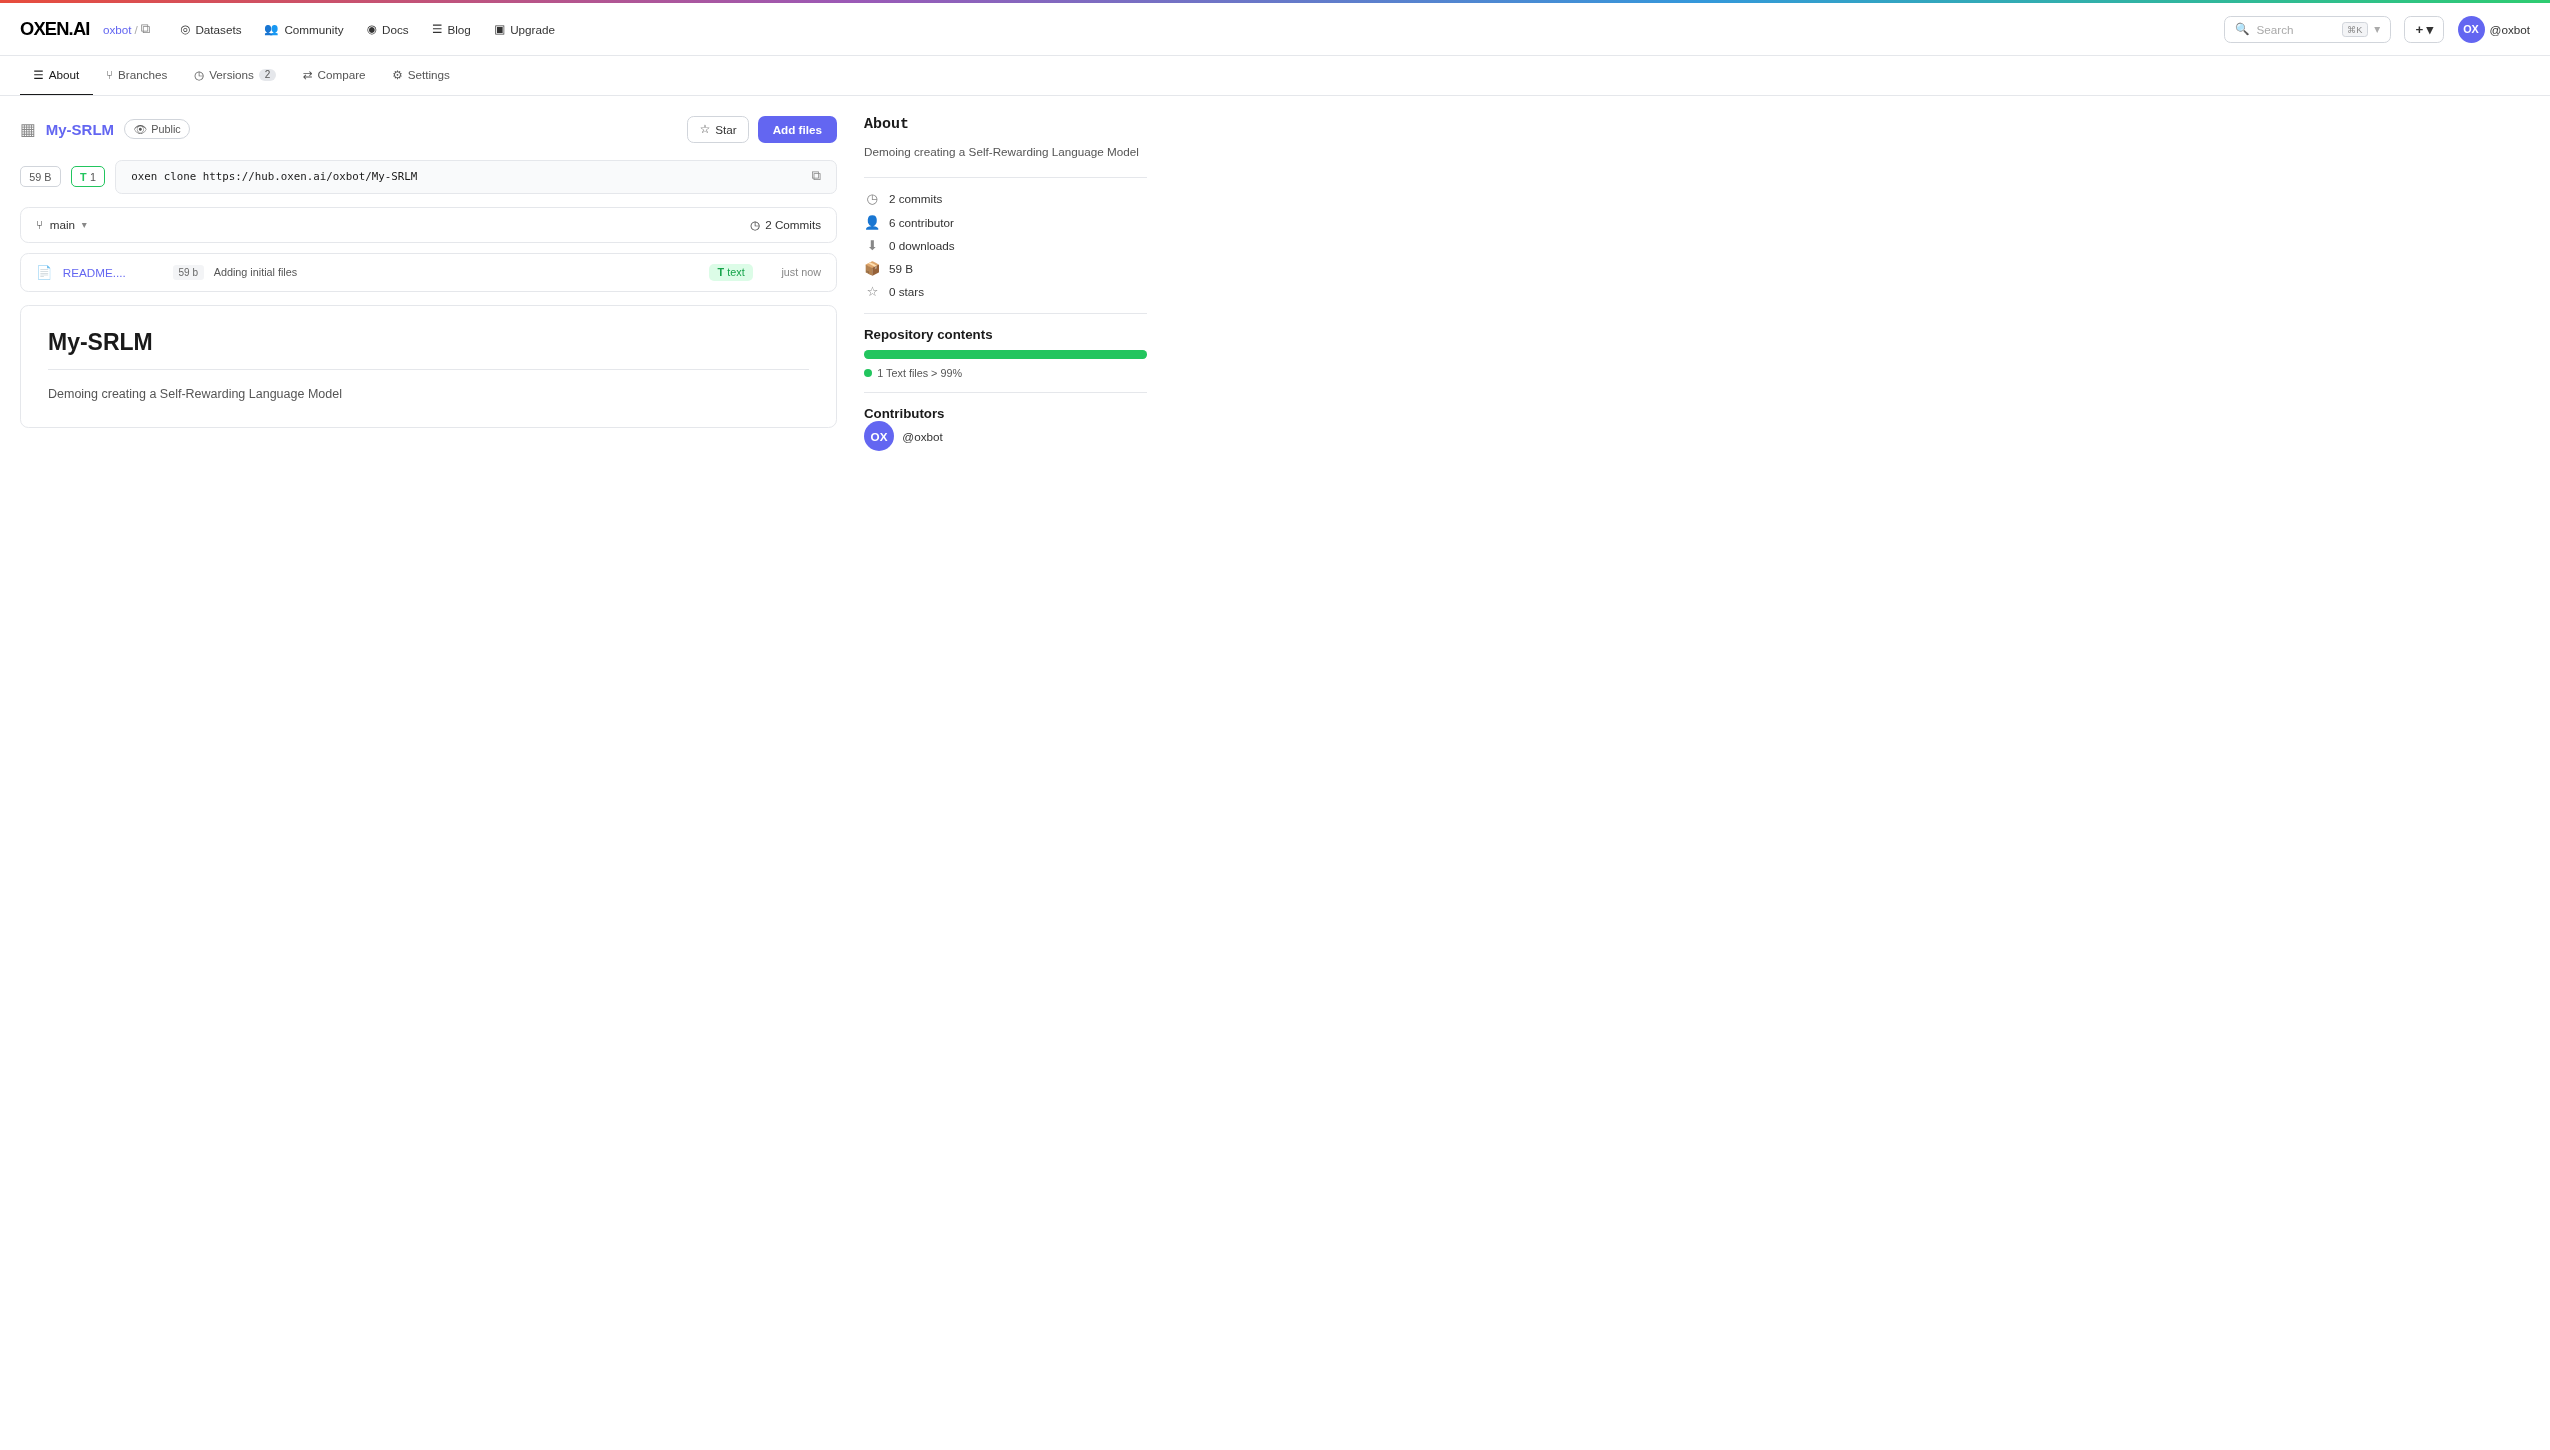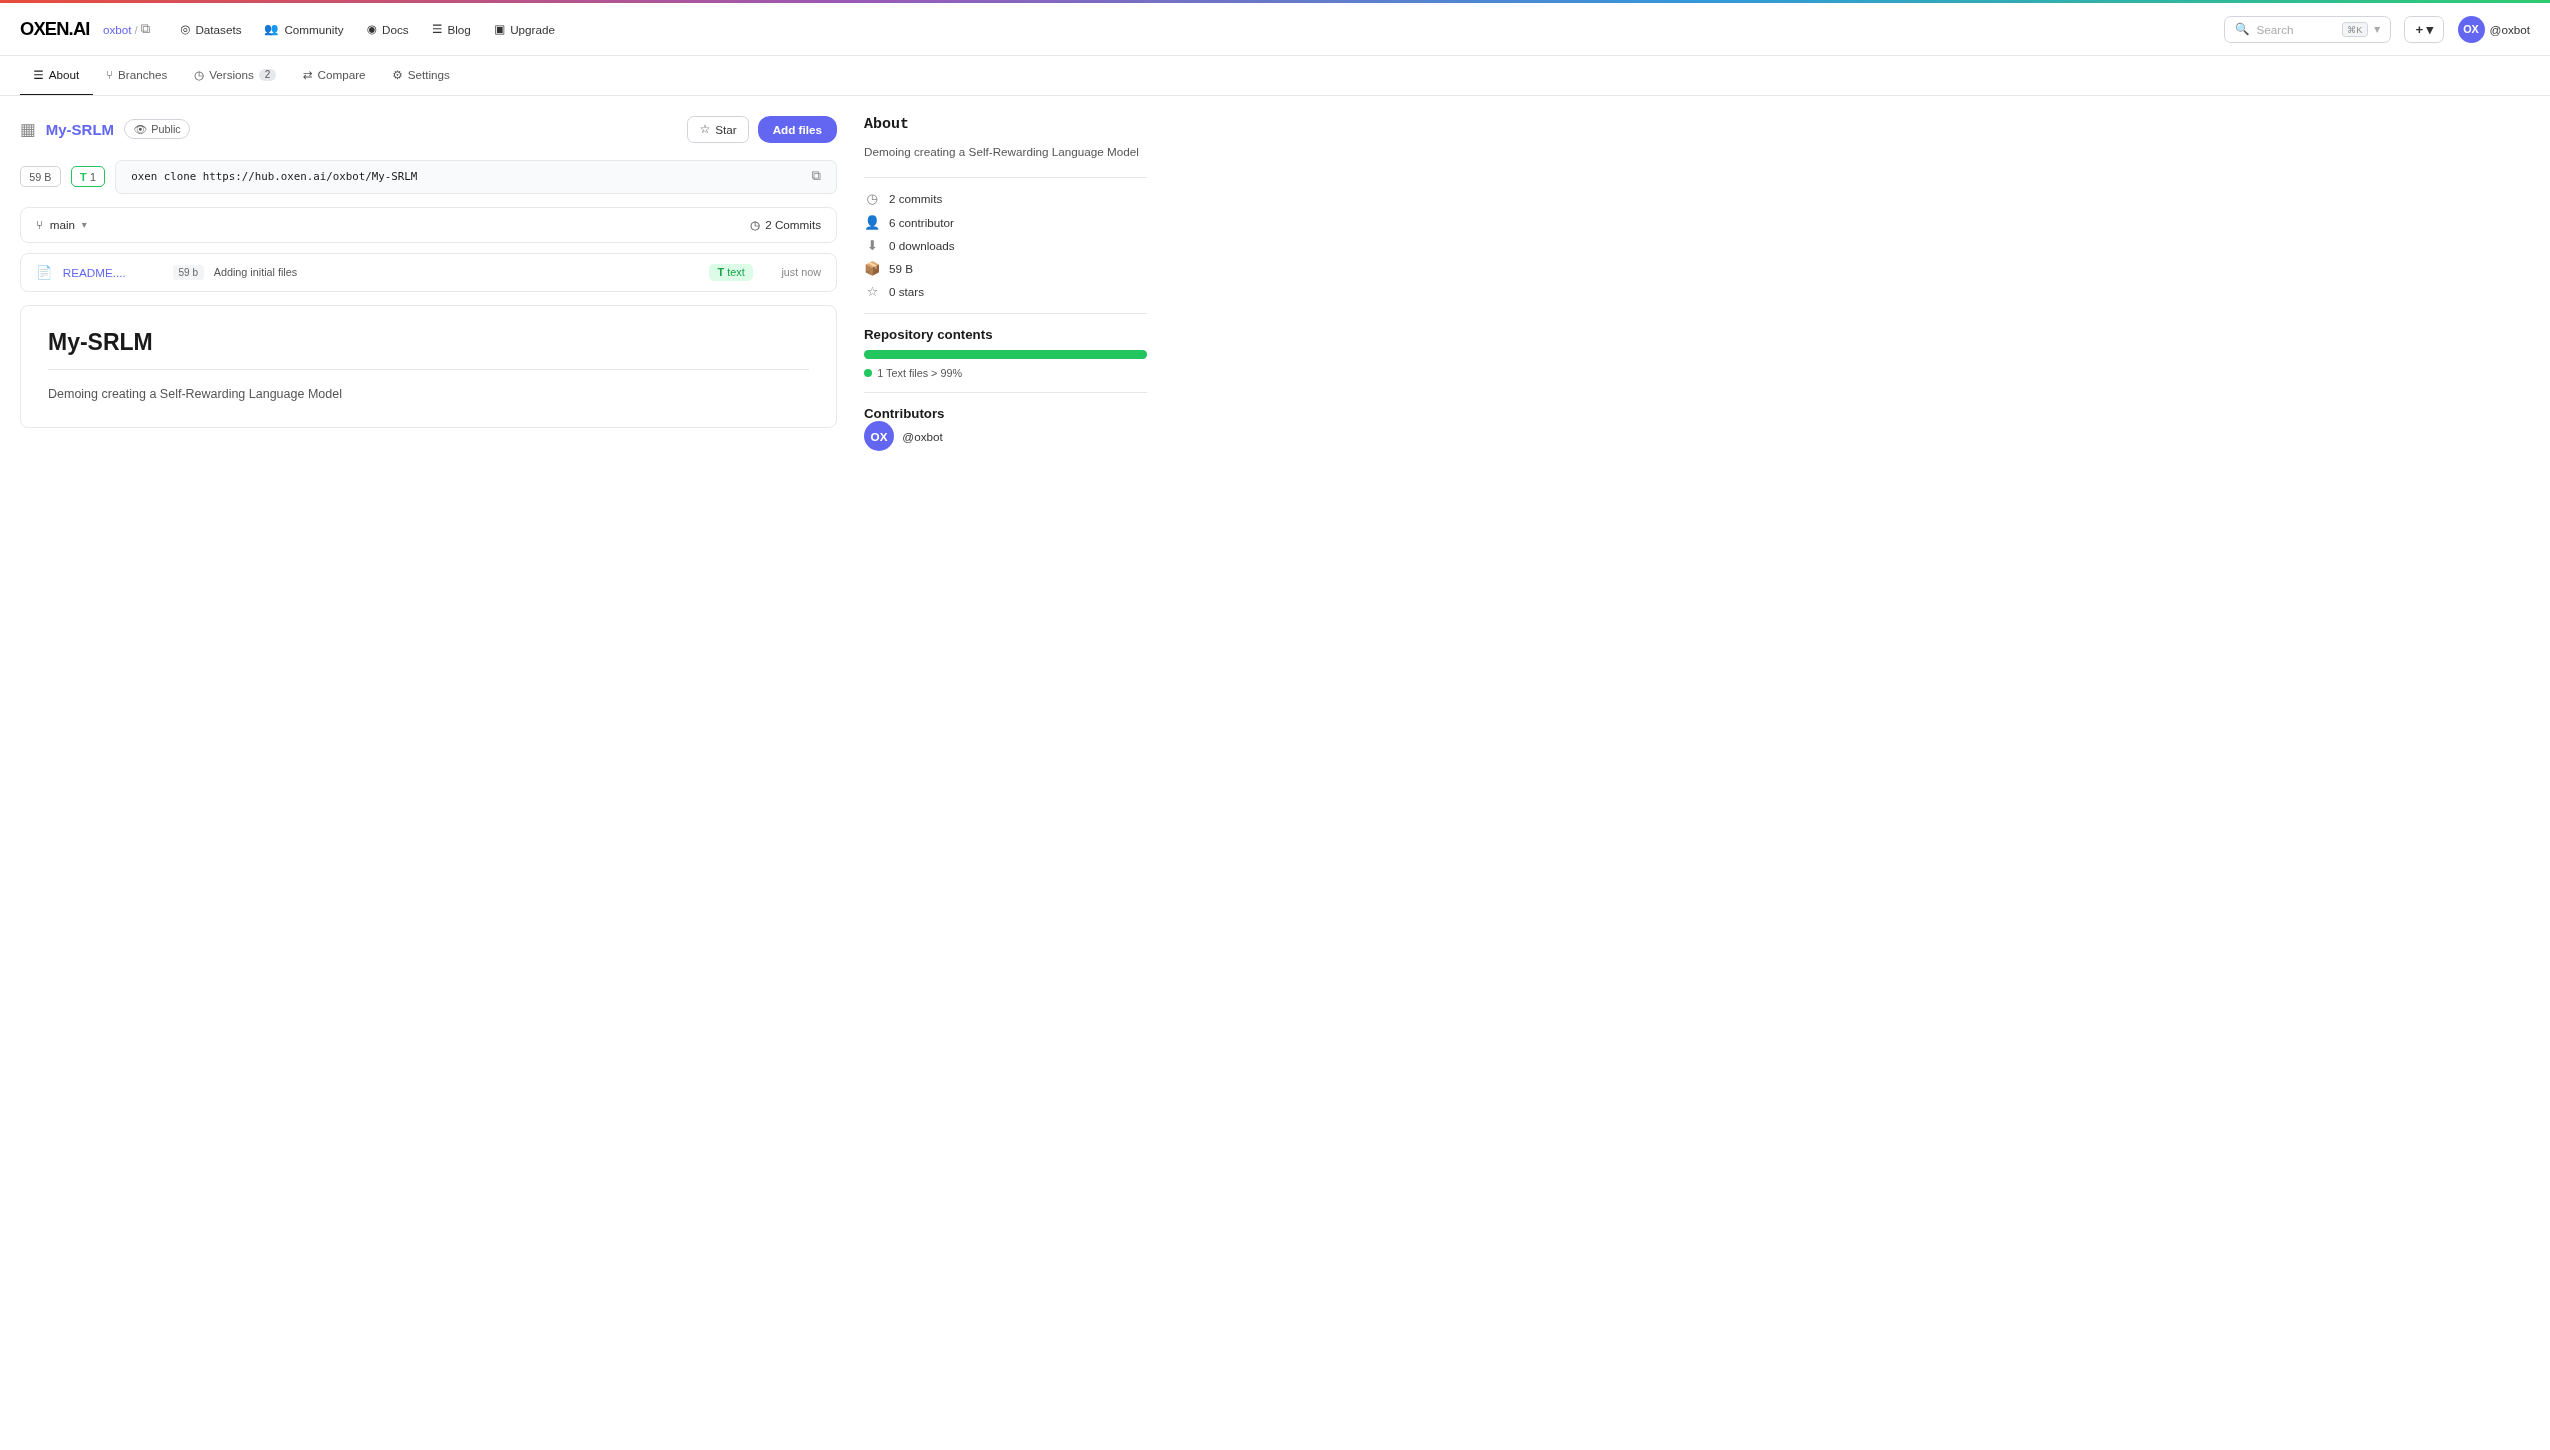--- a/index.html
+++ b/index.html
@@ -206,21 +206,21 @@
       padding: 5.8px 11.7px;
       background: #fff;
       cursor: pointer;
       font-size: 11.7px;
       color: #333;
     }
     .btn-add-files {
       background: #6366f1;
       color: #fff;
       border: none;
-      border-radius: 12px;
+      border-radius: 7px;
       padding: 6.7px 15px;
       font-size: 11.7px;
       font-weight: 600;
       cursor: pointer;
     }
 
     
     .clone-info {
       display: flex;
       align-items: center;

